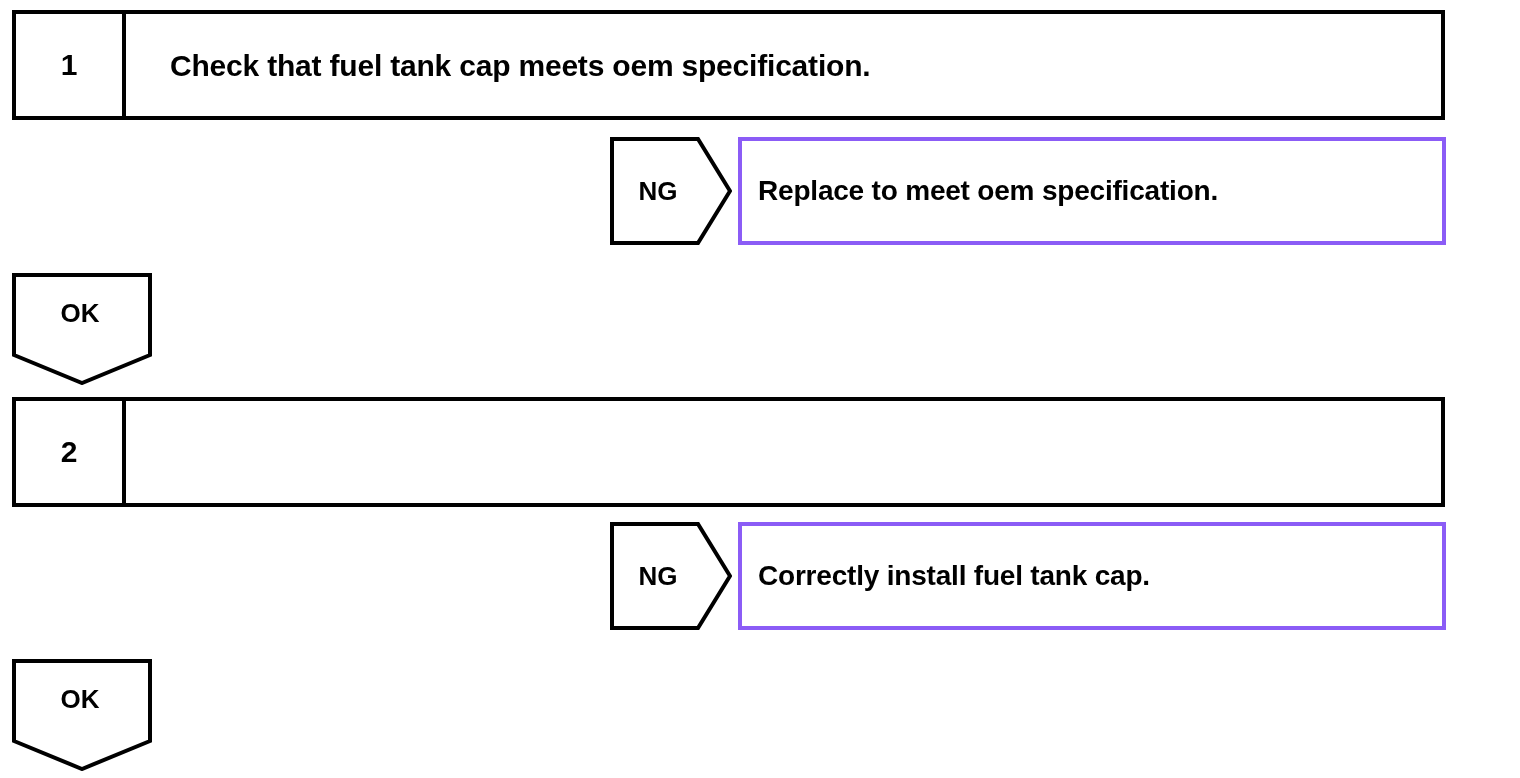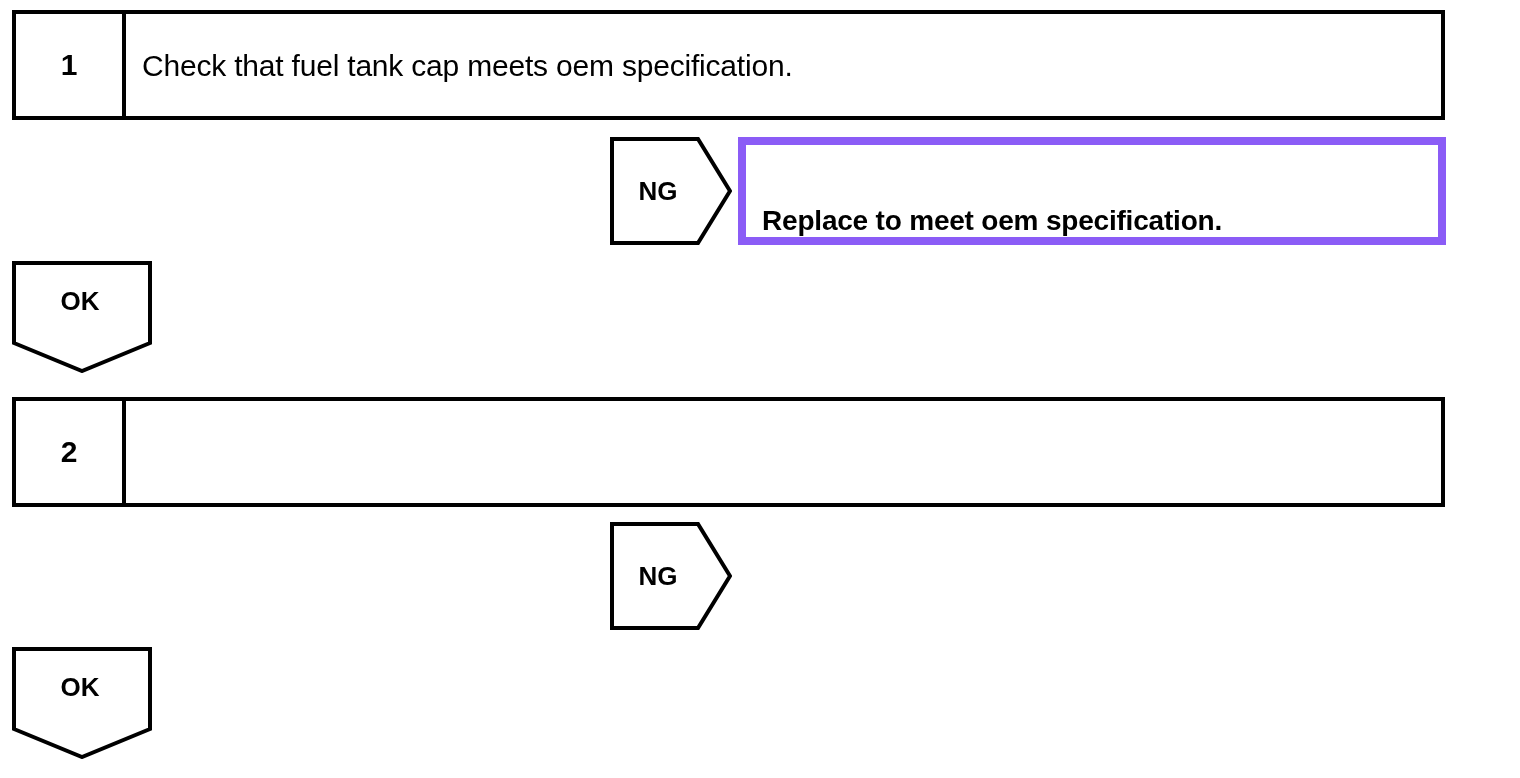--- a/index.html
+++ b/index.html
@@ -53,24 +53,25 @@
   }
   .step-text-cell {
     box-sizing: border-box;
     flex: 1 1 auto;
     display: flex;
     align-items: center;
     padding-left: 16px;
   }
   .step-text {
     font-size: 30px;
-    font-weight: normal;
+    font-weight: bold;
     line-height: 1.1;
     white-space: nowrap;
     letter-spacing: -0.2px;
+    margin-left: 28px;
   }
 
   
   .ng-group {
     position: absolute;
     text-decoration: underline;
   }
   .ng-tag {
     position: absolute;
     left: 0;
@@ -94,37 +95,38 @@
     align-items: center;
     justify-content: center;
     font-size: 26px;
     font-weight: bold;
     line-height: 1;
     letter-spacing: 0px;
   }
   .ng-box {
     position: absolute;
     box-sizing: border-box;
-    border: 8px solid #8b5cf6;
+    border: 4px solid #8b5cf6;
     background: #ffffff;
     display: flex;
-    align-items: flex-end;
+    align-items: center;
     padding-left: 16px;
   }
   .ng-box-text {
     font-size: 28px;
     font-weight: bold;
     line-height: 1.1;
     white-space: nowrap;
     letter-spacing: -0.2px;
   }
 
   
   .ok-tag {
     position: absolute;
+    margin-top: 12px;
   }
   .ok-tag svg {
     position: absolute;
     left: 0;
     top: 0;
     display: block;
   }
   .ok-label {
     position: absolute;
     left: 0;
@@ -183,20 +185,23 @@
 
   <div class="ng-group" style="left:610px; top:522px; width:836px; height:108px;">
 
     <div class="ng-tag">
       <svg width="122" height="108" viewBox="0 0 122 108" xmlns="http://www.w3.org/2000/svg">
         <polygon points="2,2 88,2 120,54 88,106 2,106" fill="#ffffff" stroke="#000000" stroke-width="4" stroke-linejoin="miter"></polygon>
       </svg>
       <span class="ok-label ng-label" style="width:96px;height:108px;">NG</span>
     </div>
 
+    <div class="ng-box" style="left:128px; top:0px; width:708px; height:108px;">
+      <span class="ng-box-text">Correctly install fuel tank cap.</span>
+    </div>
   </div>
 
   <div class="ok-tag" style="left:12px; top:647px; width:140px; height:112px;">
     <svg width="140" height="112" viewBox="0 0 140 112" xmlns="http://www.w3.org/2000/svg">
       <polygon points="2,2 138,2 138,82 70,110 2,82" fill="#ffffff" stroke="#000000" stroke-width="4" stroke-linejoin="miter"></polygon>
     </svg>
     <span class="ok-label">OK</span>
   </div>
 
 </div>

